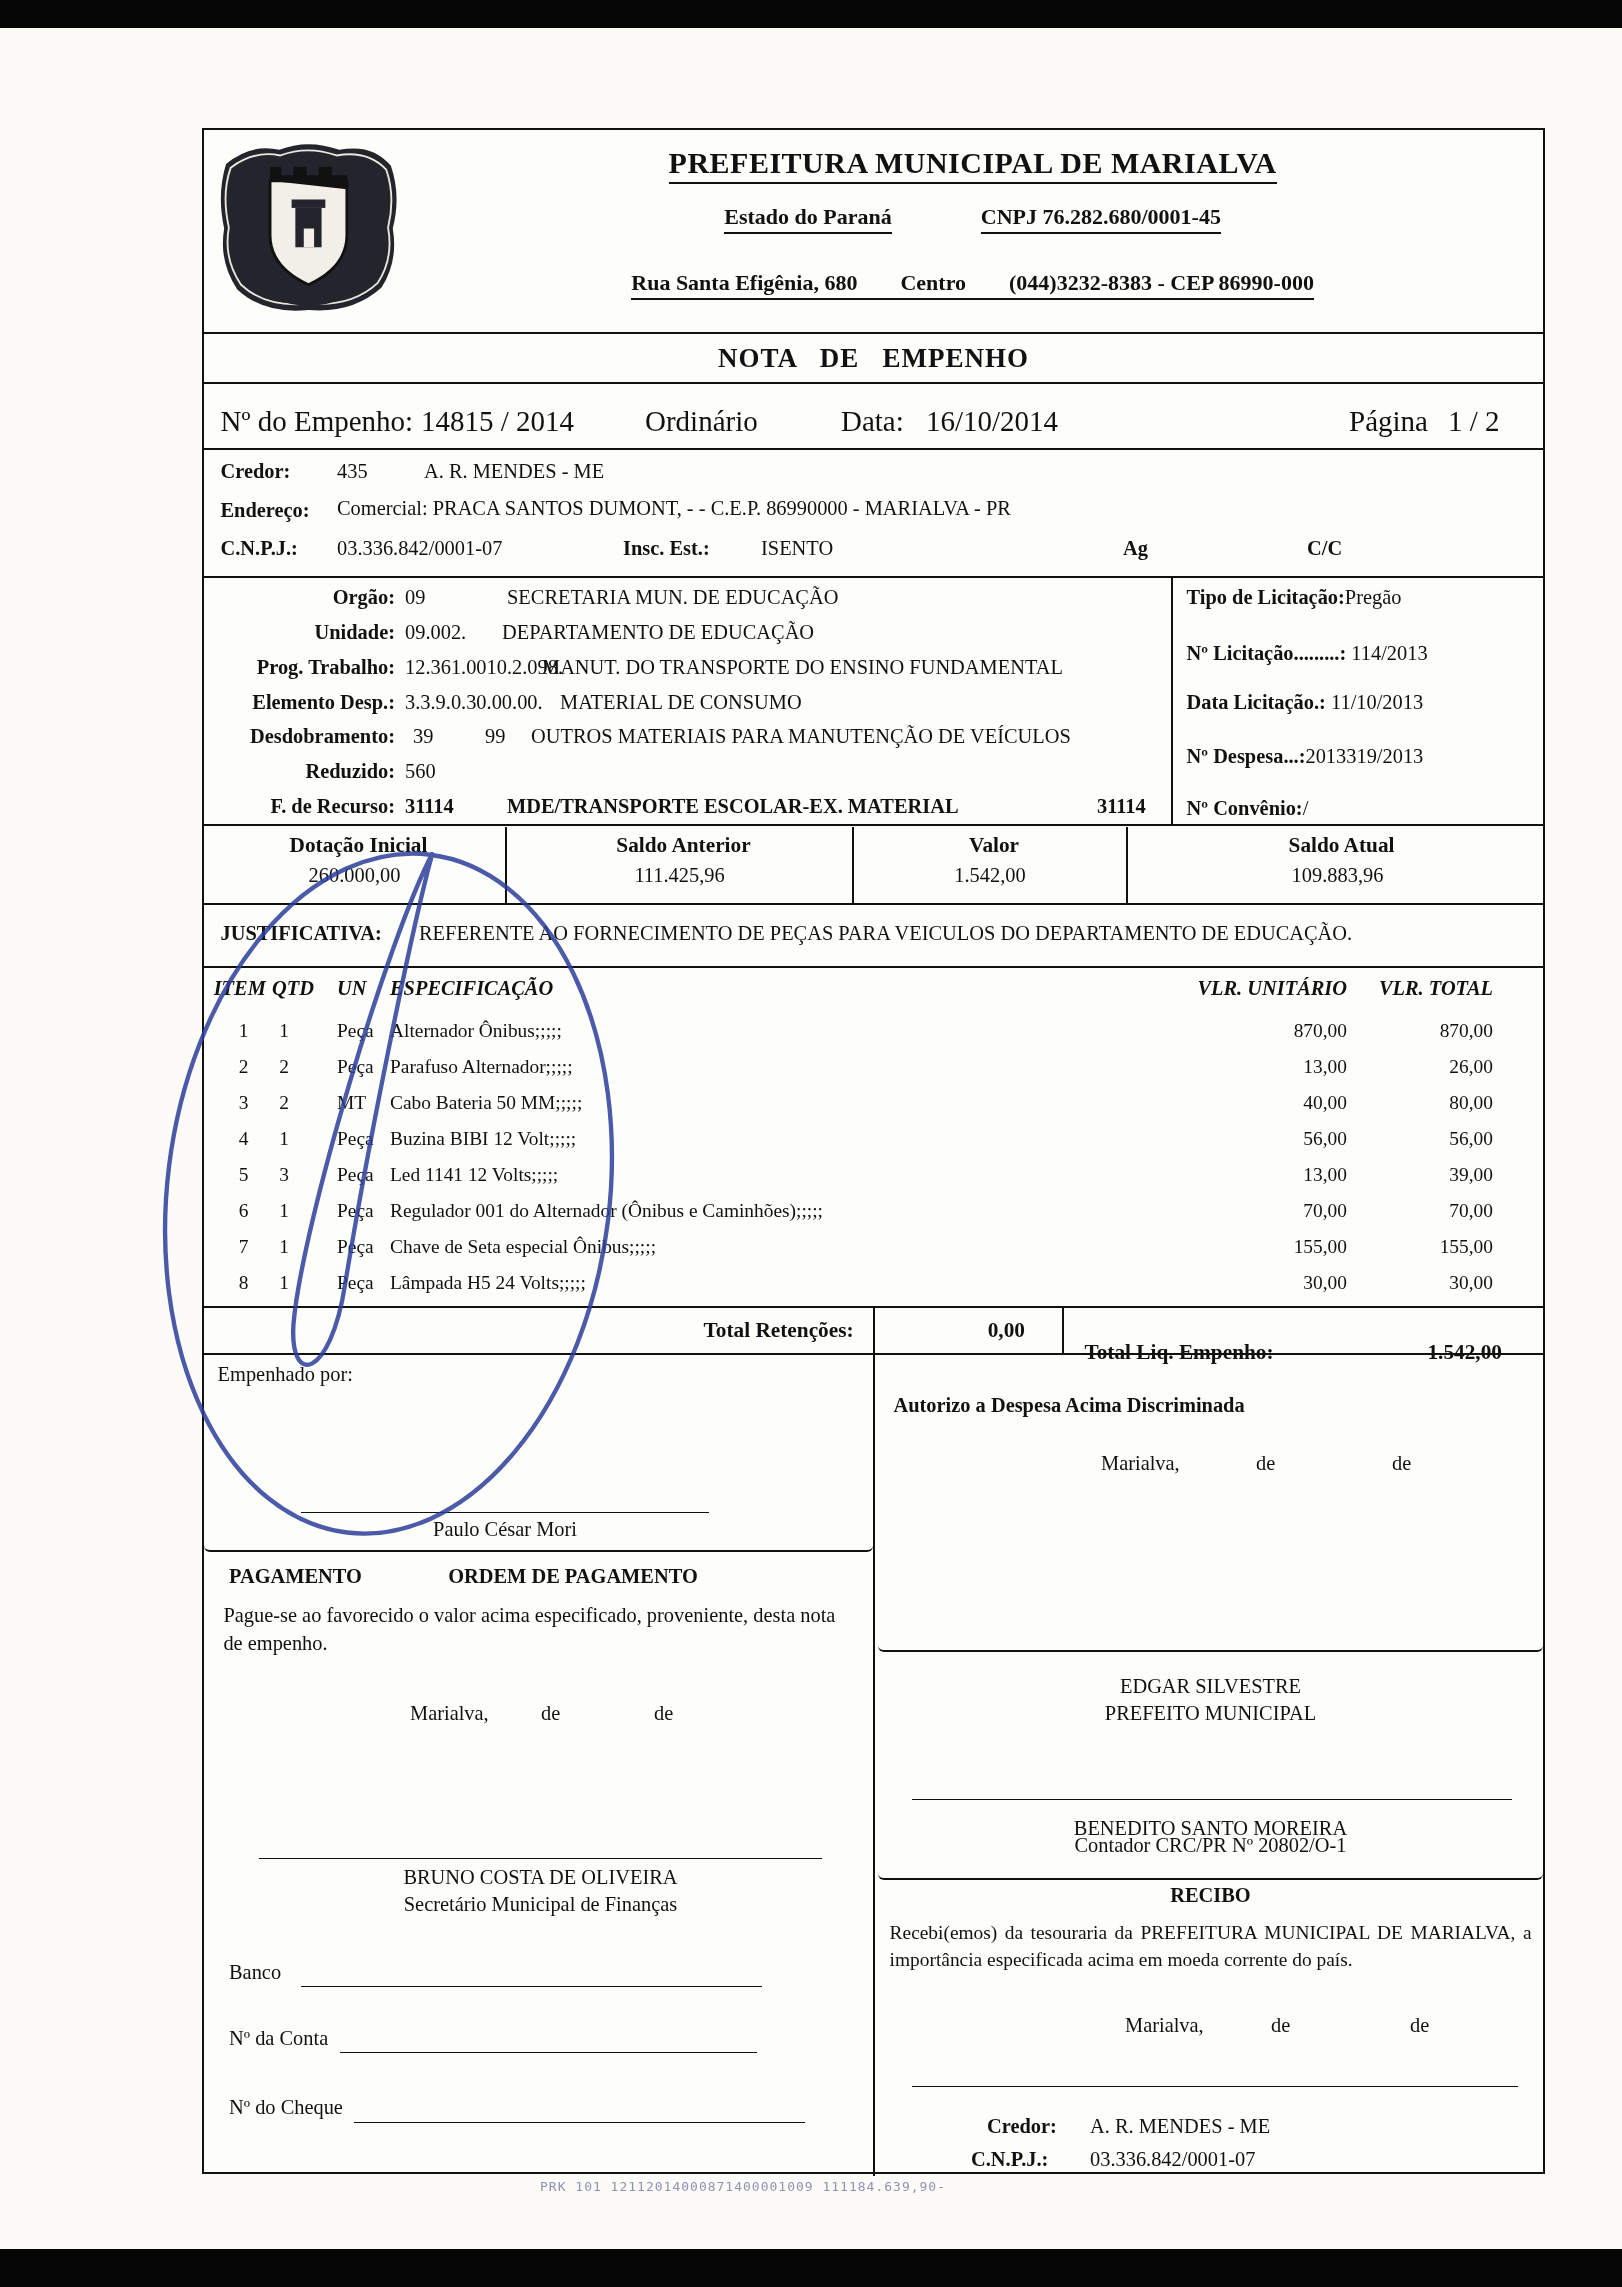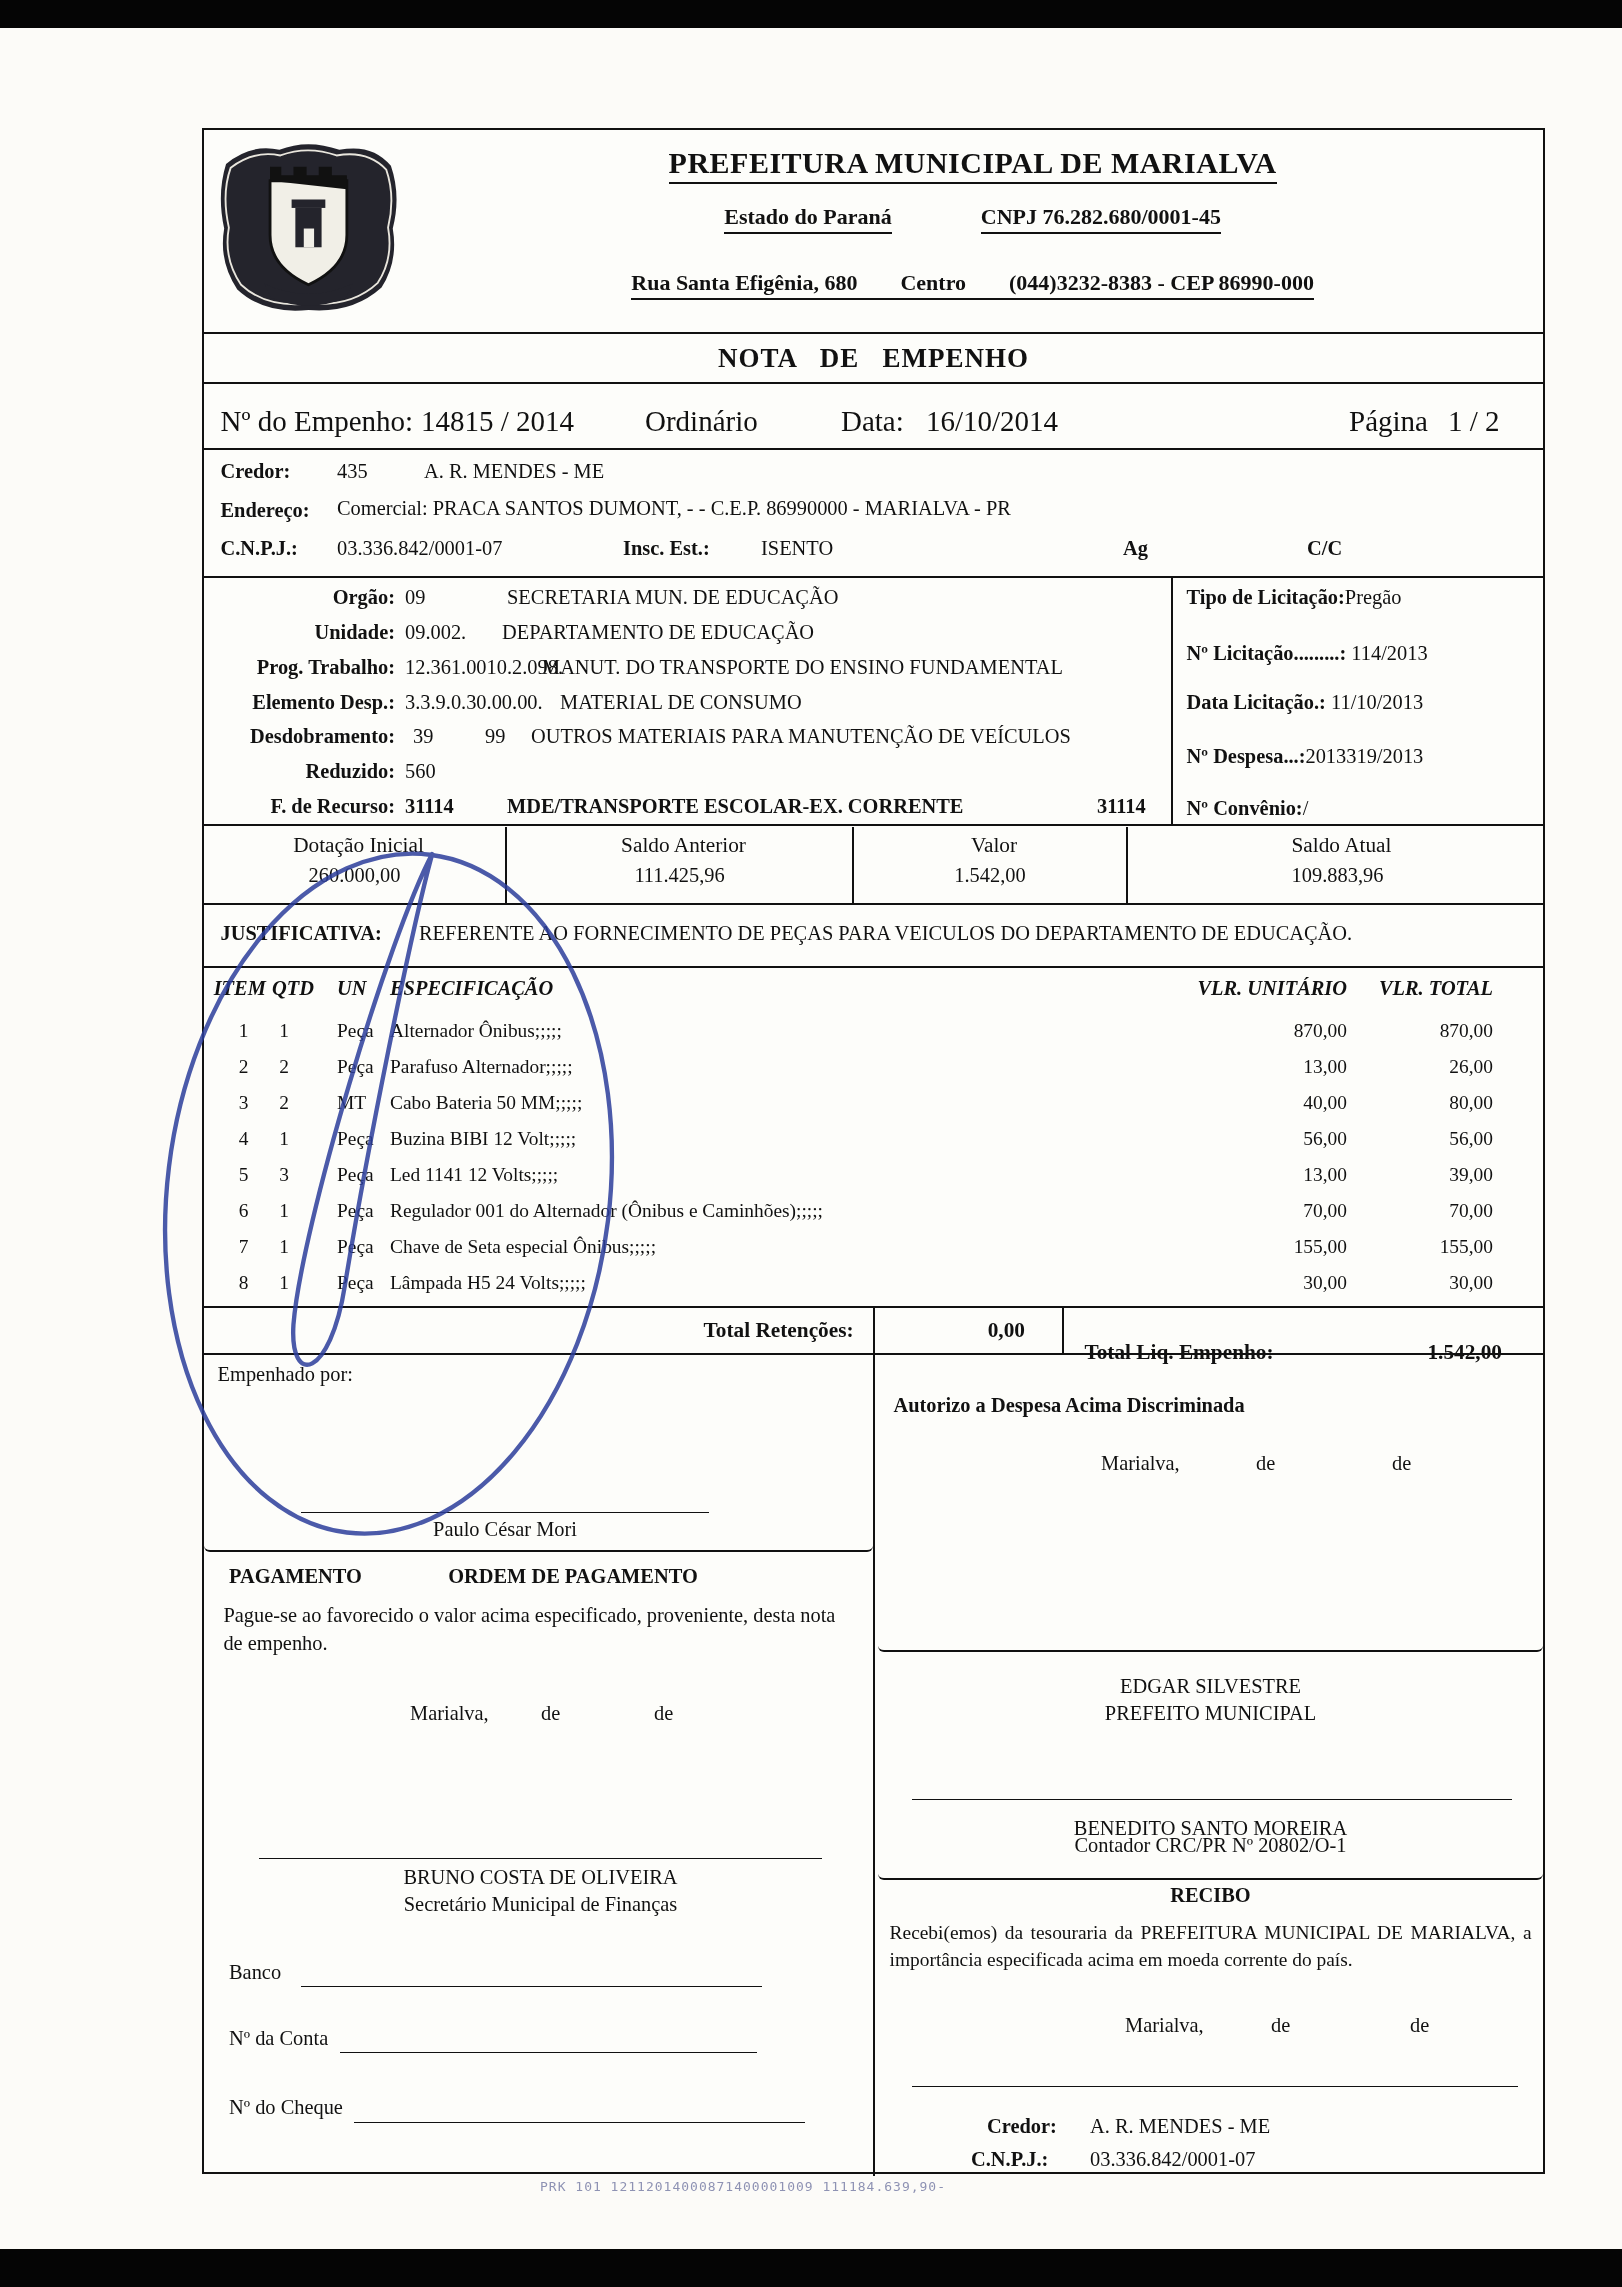--- a/index.html
+++ b/index.html
@@ -41,21 +41,21 @@
   .sec-orc { position:absolute; left:0; top:448px; width:100%; height:248px; border-bottom:2.9px solid #111; }
   .orc-line { position:absolute; left:0; width:967px; height:33px; }
   .orc-line .lab { position:absolute; left:0; width:191px; text-align:right; font-weight:700; }
   .orc-line span { white-space:nowrap; position:absolute; }
   .orc-right { position:absolute; left:967px; top:0; width:376px; height:100%; border-left:2.9px solid #111; }
   .orc-right .lic { position:absolute; left:13.6px; white-space:nowrap; }
   .orc-right .lic .lab { font-weight:700; }
 
   .sec-saldos { position:absolute; left:0; top:697px; width:100%; height:78px; border-bottom:2.9px solid #111; }
   .sal-cell { position:absolute; top:0; height:100%; text-align:center; }
-  .sal-cell .lab { display:block; margin-top:5.8px; font-weight:400; font-size:21.3px;margin-left:8px; }
+  .sal-cell .lab { display:block; margin-top:5.8px; font-weight:700; font-size:21.3px;margin-left:8px; }
   .sal-cell .val { display:block; margin-top:5.8px; font-size:20.4px; }
   .sc1 { left:0; width:303px; border-right:2.9px solid #111; }
   .sc2 { left:303px; width:347px; border-right:2.9px solid #111; }
   .sc3 { left:650px; width:274px; border-right:2.9px solid #111; }
   .sc4 { left:924px; width:419px; }
 
   .sec-just { position:absolute; left:0; top:774px; width:100%; height:62px; }
   .sec-just span { position:absolute; top:17.5px; white-space:nowrap; }
 
   .sec-items { position:absolute; left:0; top:836px; width:100%; height:340px; border-top:2.9px solid #111; }
@@ -188,21 +188,21 @@
         <span style="left:281px">99</span>
         <span style="left:327px">OUTROS MATERIAIS PARA MANUTENÇÃO DE VEÍCULOS</span>
       </div>
       <div class="orc-line" style="top:182px">
         <span class="lab">Reduzido:</span>
         <span style="left:201px">560</span>
       </div>
       <div class="orc-line" style="top:217px">
         <span class="lab">F. de Recurso:</span>
         <span class="b" style="left:201px">31114</span>
-        <span class="b" style="left:303px">MDE/TRANSPORTE ESCOLAR-EX. CORRENTE</span>
+        <span class="b" style="left:303px">MDE/TRANSPORTE ESCOLAR-EX. MATERIAL</span>
         <span class="b" style="left:893px">31114</span>
       </div>
       <div class="orc-right">
         <div class="lic" style="top:7.8px"><span class="lab">Tipo de Licitação:</span><span>Pregão</span></div>
         <div class="lic" style="top:64px"><span class="lab">Nº Licitação.........:</span> <span>114/2013</span></div>
         <div class="lic" style="top:113px"><span class="lab">Data Licitação.:</span> <span>11/10/2013</span></div>
         <div class="lic" style="top:167px"><span class="lab">Nº Despesa...:</span><span>2013319/2013</span></div>
         <div class="lic" style="top:219px"><span class="lab">Nº Convênio:</span><span>/</span></div>
       </div>
     </div>

